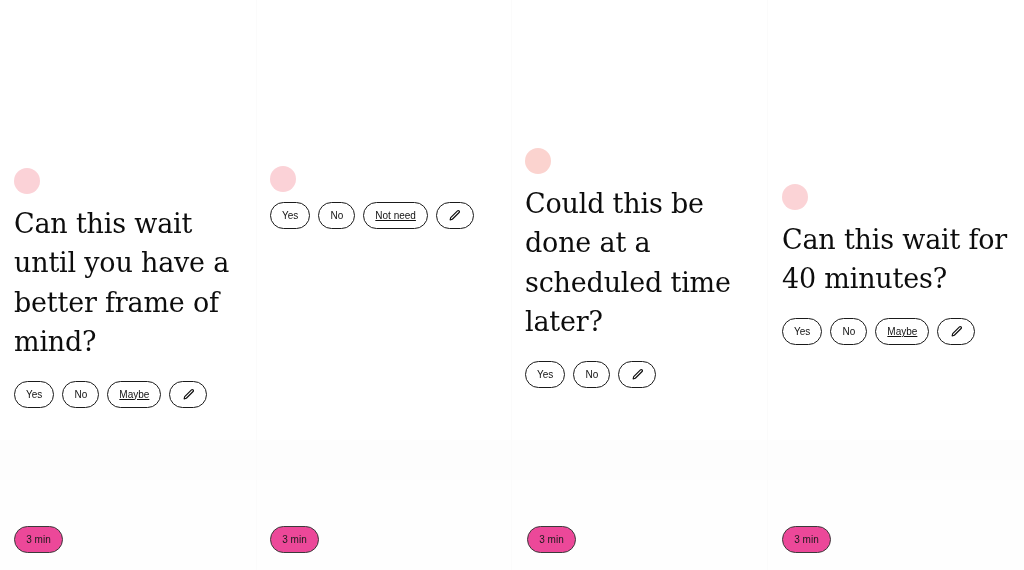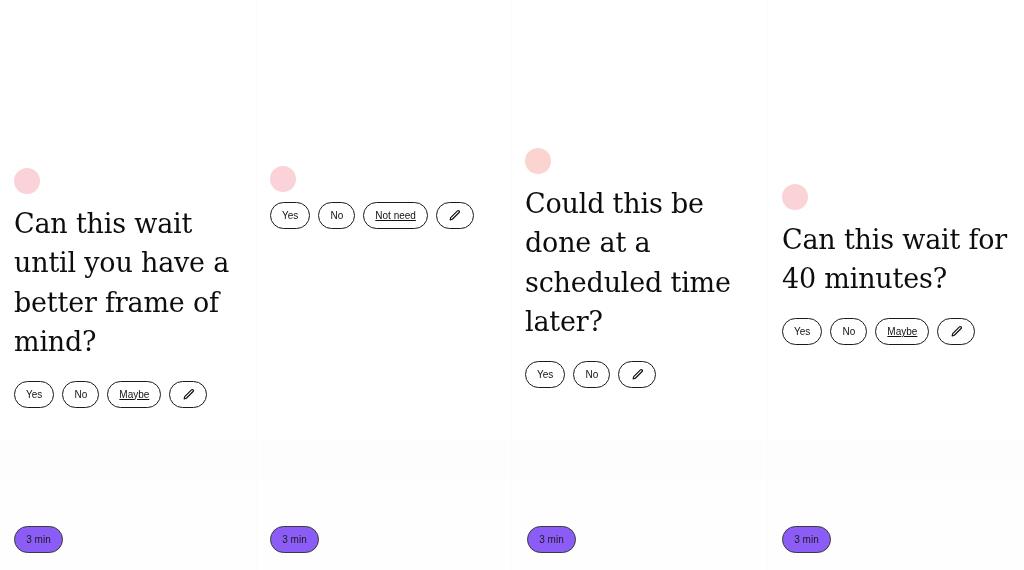--- a/index.html
+++ b/index.html
@@ -116,21 +116,21 @@
     height: 13px;
     display: block;
   }
 
   
   .badge {
     position: absolute;
     box-sizing: border-box;
     border: 1px solid #3a3a3a;
     border-radius: 999px;
-    background: #8b5cf6;
+    background: #ec4899;
     color: #1b1b1b;
     font-family: "Liberation Sans", sans-serif;
     font-size: 10px;
     line-height: 1;
     height: 27px;
     width: 49px;
     display: inline-flex;
     align-items: center;
     justify-content: center;
     cursor: pointer;

